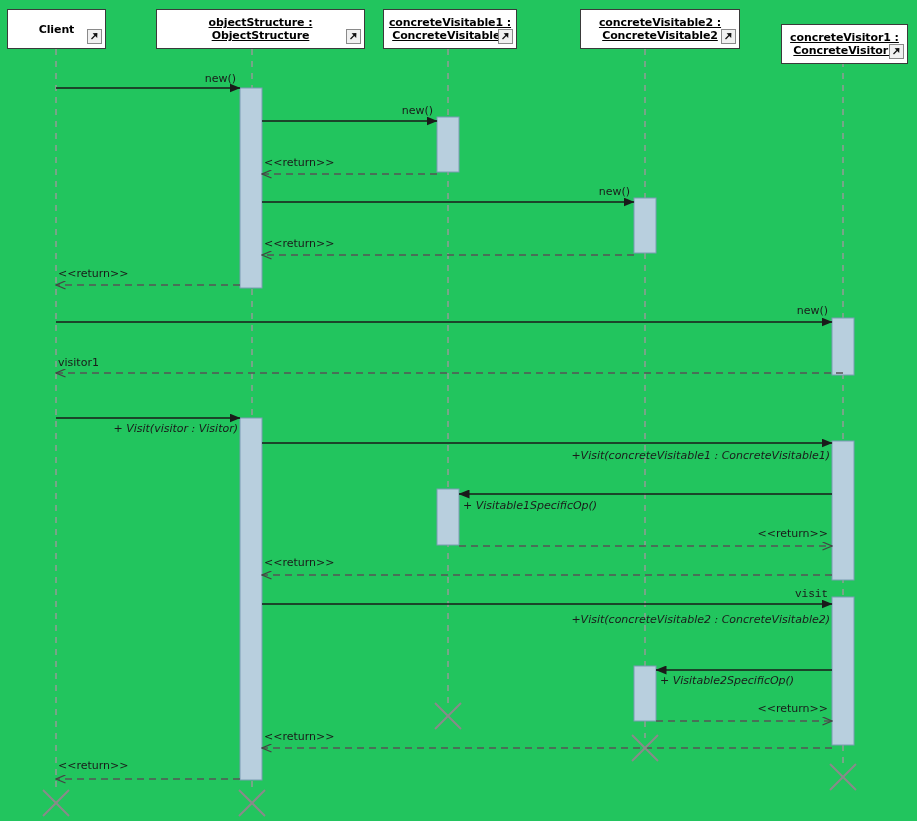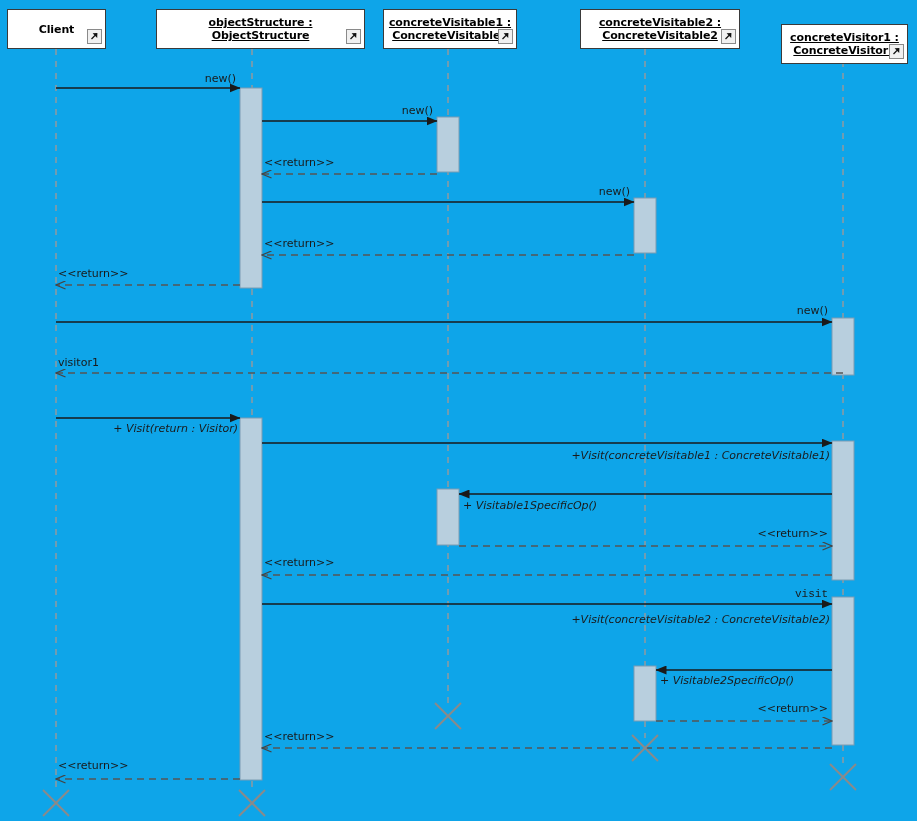--- a/index.html
+++ b/index.html
@@ -7,21 +7,21 @@
     padding: 0;
     background: #ffffff;
   }
   body {
     font-family: "DejaVu Sans", "Liberation Sans", sans-serif;
   }
   #diagram-root {
     position: relative;
     width: 917px;
     height: 821px;
-    background: #0ea5e9;
+    background: #22c55e;
     overflow: hidden;
   }
   #diagram-svg {
     position: absolute;
     left: 0;
     top: 0;
   }
   
   .lifeline-head {
     position: absolute;
@@ -202,21 +202,21 @@
     </div>
   <div id="labels-layer">
       <div class="msg-label right" style="left: 236px; top: 73px;">new()</div>
       <div class="msg-label right" style="left: 433px; top: 105px;">new()</div>
       <div class="msg-label" style="left: 264px; top: 157px;">&lt;&lt;return&gt;&gt;</div>
       <div class="msg-label right" style="left: 630px; top: 186px;">new()</div>
       <div class="msg-label" style="left: 264px; top: 238px;">&lt;&lt;return&gt;&gt;</div>
       <div class="msg-label" style="left: 58px; top: 268px;">&lt;&lt;return&gt;&gt;</div>
       <div class="msg-label right" style="left: 828px; top: 305px;">new()</div>
       <div class="msg-label" style="left: 58px; top: 357px;">visitor1</div>
-      <div class="msg-label italic right" style="left: 238px; top: 423px;">+ Visit(return : Visitor)</div>
+      <div class="msg-label italic right" style="left: 238px; top: 423px;">+ Visit(visitor : Visitor)</div>
       <div class="msg-label italic right" style="left: 830px; top: 450px;">+Visit(concreteVisitable1 : ConcreteVisitable1)</div>
       <div class="msg-label italic" style="left: 463px; top: 500px;">+ Visitable1SpecificOp()</div>
       <div class="msg-label right" style="left: 828px; top: 528px;">&lt;&lt;return&gt;&gt;</div>
       <div class="msg-label" style="left: 264px; top: 557px;">&lt;&lt;return&gt;&gt;</div>
       <div class="msg-label right" style="left: 828px; top: 588px; font-family: Liberation Mono, monospace;">visit</div>
       <div class="msg-label italic right" style="left: 830px; top: 614px;">+Visit(concreteVisitable2 : ConcreteVisitable2)</div>
       <div class="msg-label italic" style="left: 660px; top: 675px;">+ Visitable2SpecificOp()</div>
       <div class="msg-label right" style="left: 828px; top: 703px;">&lt;&lt;return&gt;&gt;</div>
       <div class="msg-label" style="left: 264px; top: 731px;">&lt;&lt;return&gt;&gt;</div>
       <div class="msg-label" style="left: 58px; top: 760px;">&lt;&lt;return&gt;&gt;</div>

